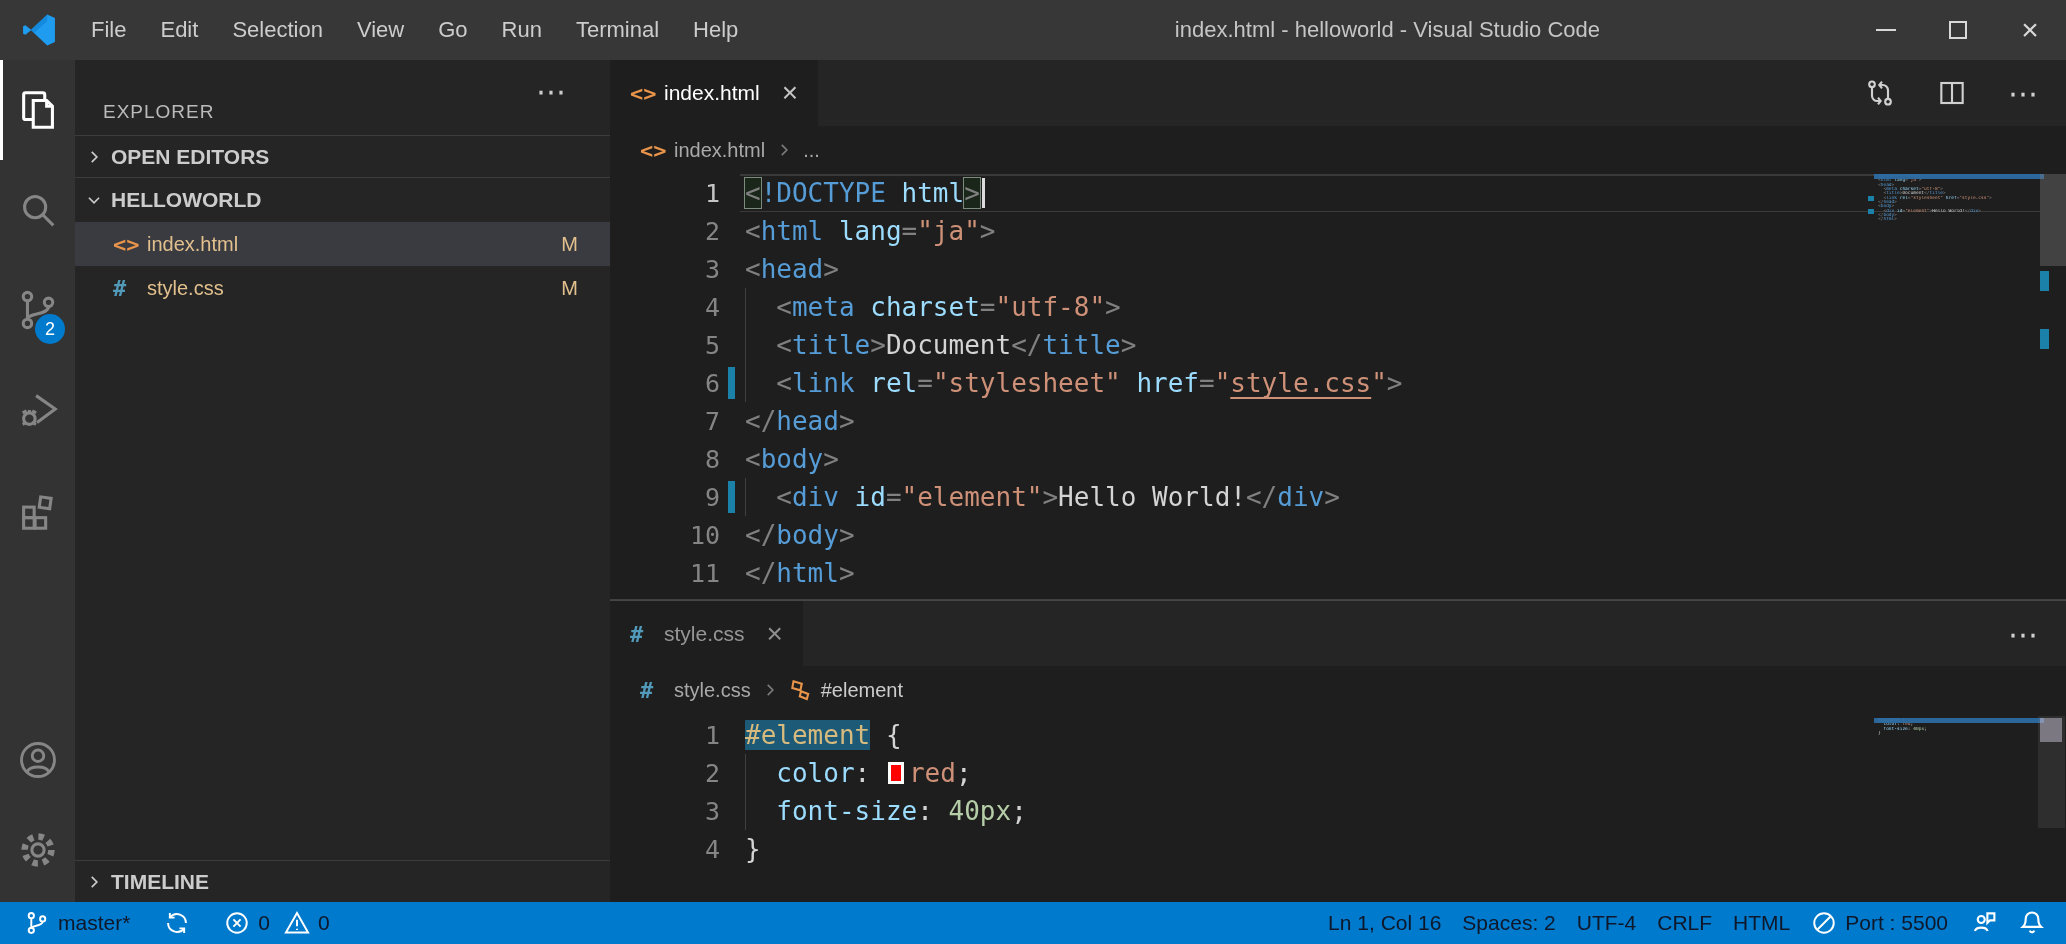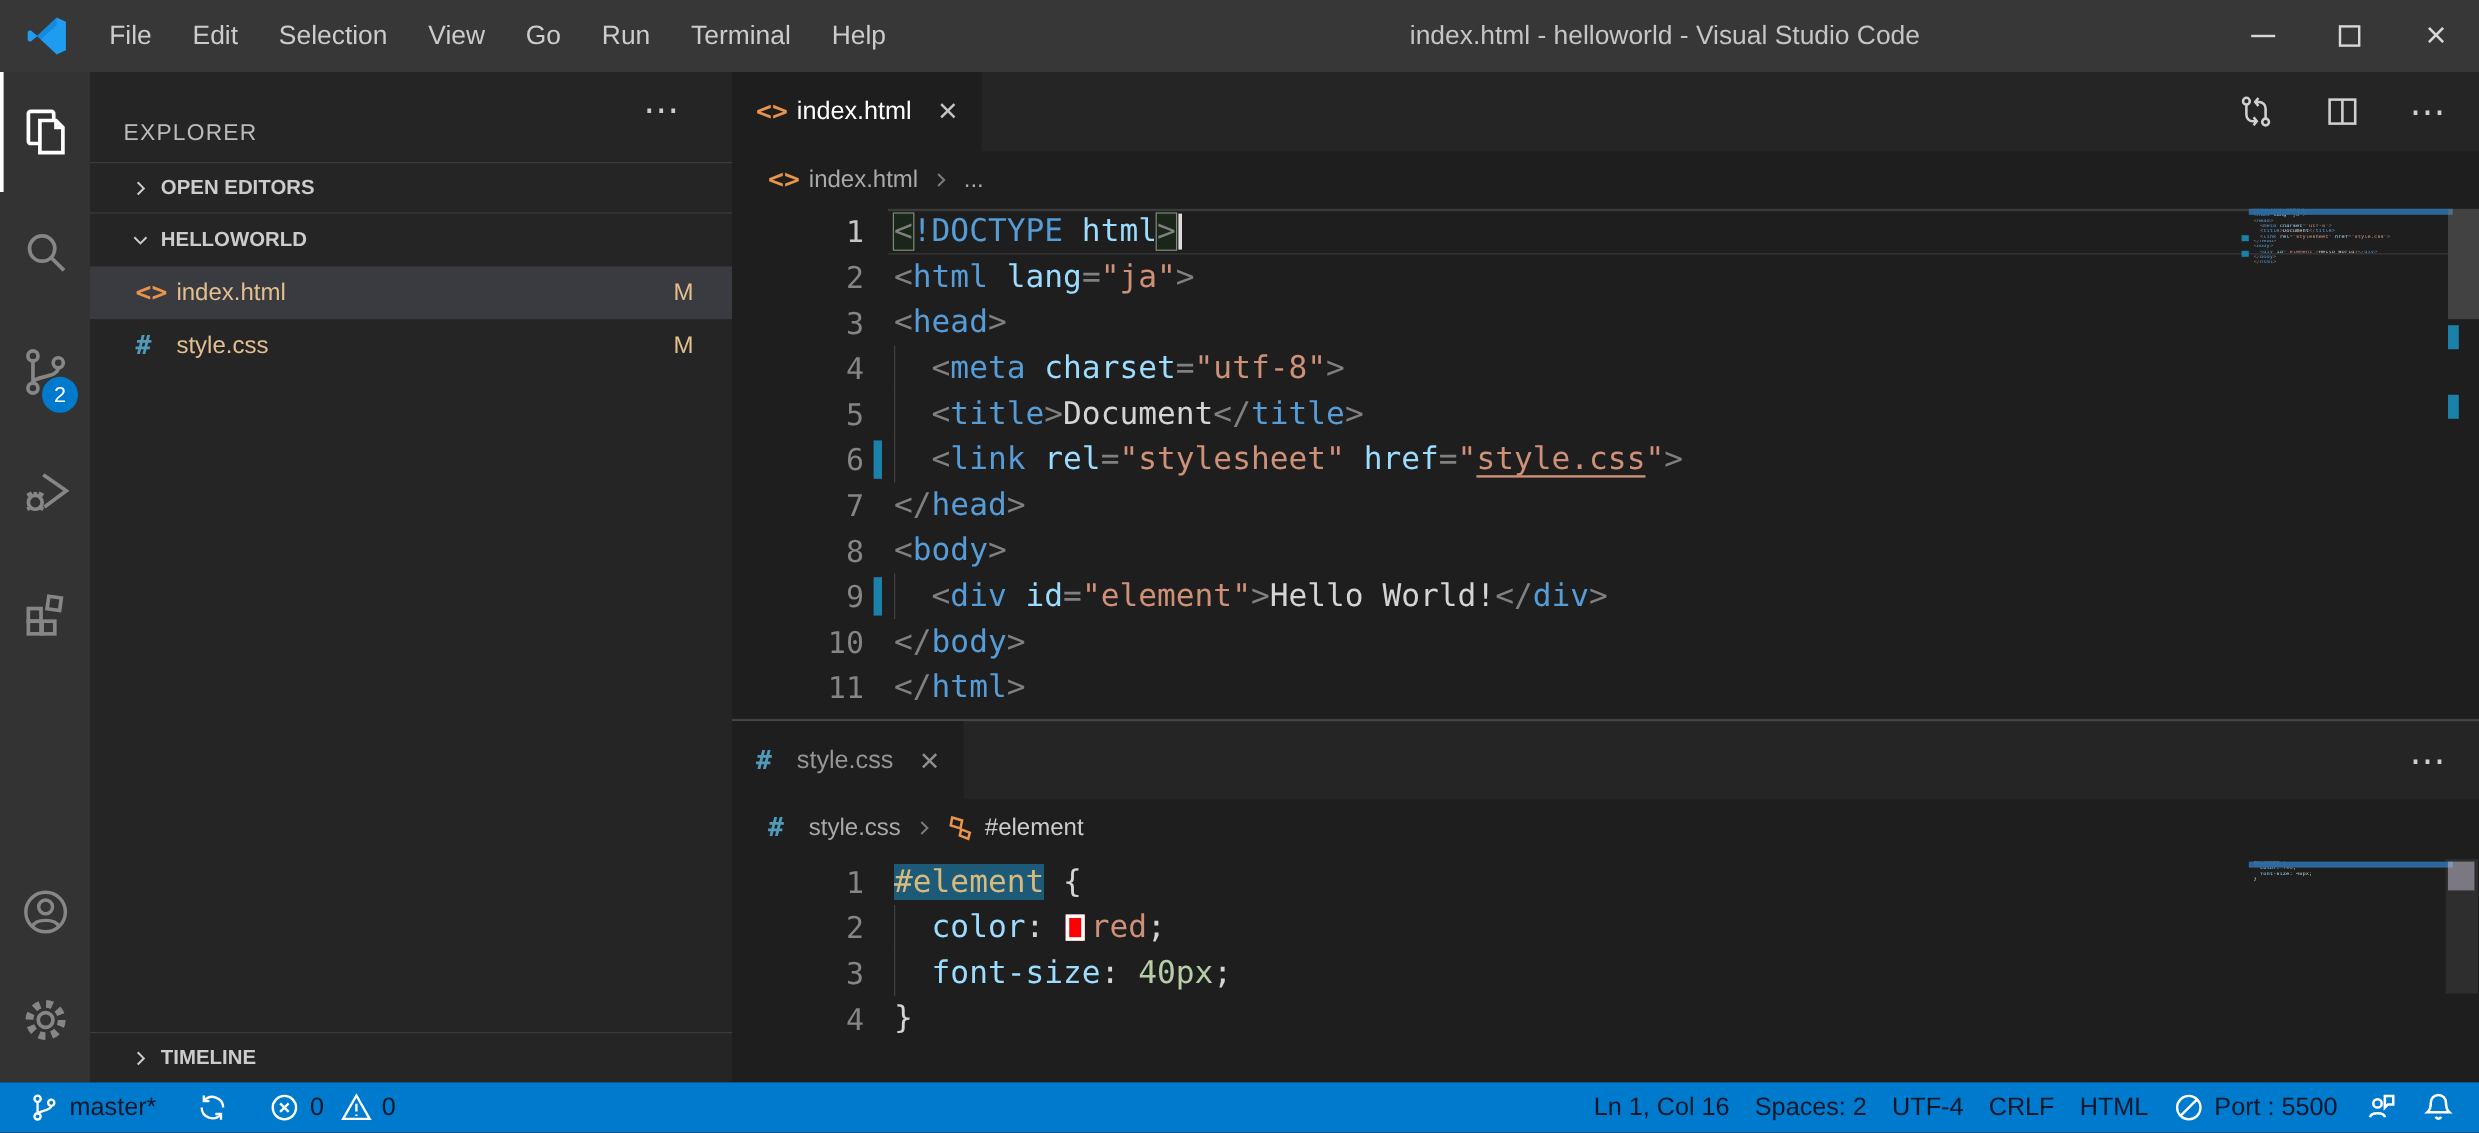--- a/index.html
+++ b/index.html
@@ -29,21 +29,21 @@
   .act-item.active { border-left:3px solid #ffffff; }
   .act-item.active svg { stroke:#ffffff; }
   .scm-badge { position:absolute; right:10px; bottom:16px; width:30px; height:30px; border-radius:50%;
                background:#007acc; color:#ffffff; font-size:18px; display:flex; align-items:center; justify-content:center; }
 
   
   .sidebar { position:absolute; left:75px; top:60px; width:535px; height:842px; background:#252526; }
   .sb-title { position:absolute; left:28px; top:41px; font-size:19px; letter-spacing:1px; color:#bbbbbb; }
   .sb-more { position:absolute; right:42px; top:14px; font-size:30px; color:#cccccc; letter-spacing:2px; }
   .sb-section { position:absolute; left:0; width:535px; height:42px; display:flex; align-items:center;
-                font-weight:bold; font-size:17px; color:#cccccc; border-top:1px solid #3c3c3c;padding-left:23px; }
+                font-weight:bold; font-size:21px; color:#cccccc; border-top:1px solid #3c3c3c; }
   .sb-section .chev { margin:0 8px 0 10px; display:flex; }
   .file-row { position:absolute; left:0; width:535px; height:44px; display:flex; align-items:center; }
   .file-row.selected { background:#3a3a41; }
   .file-icon { width:34px; margin-left:38px; font-family:"DejaVu Sans Mono",monospace; font-weight:bold; font-size:22px; }
   .ic-html { color:#e8944a; } .ic-css { color:#519aba; }
   .file-label { font-size:20px; color:#e2c08d; }
   .git-badge { position:absolute; right:32px; font-size:20px; color:#e2c08d; }
 
   
   .editor { position:absolute; left:610px; top:60px; width:1456px; height:842px; background:#1e1e1e; }

